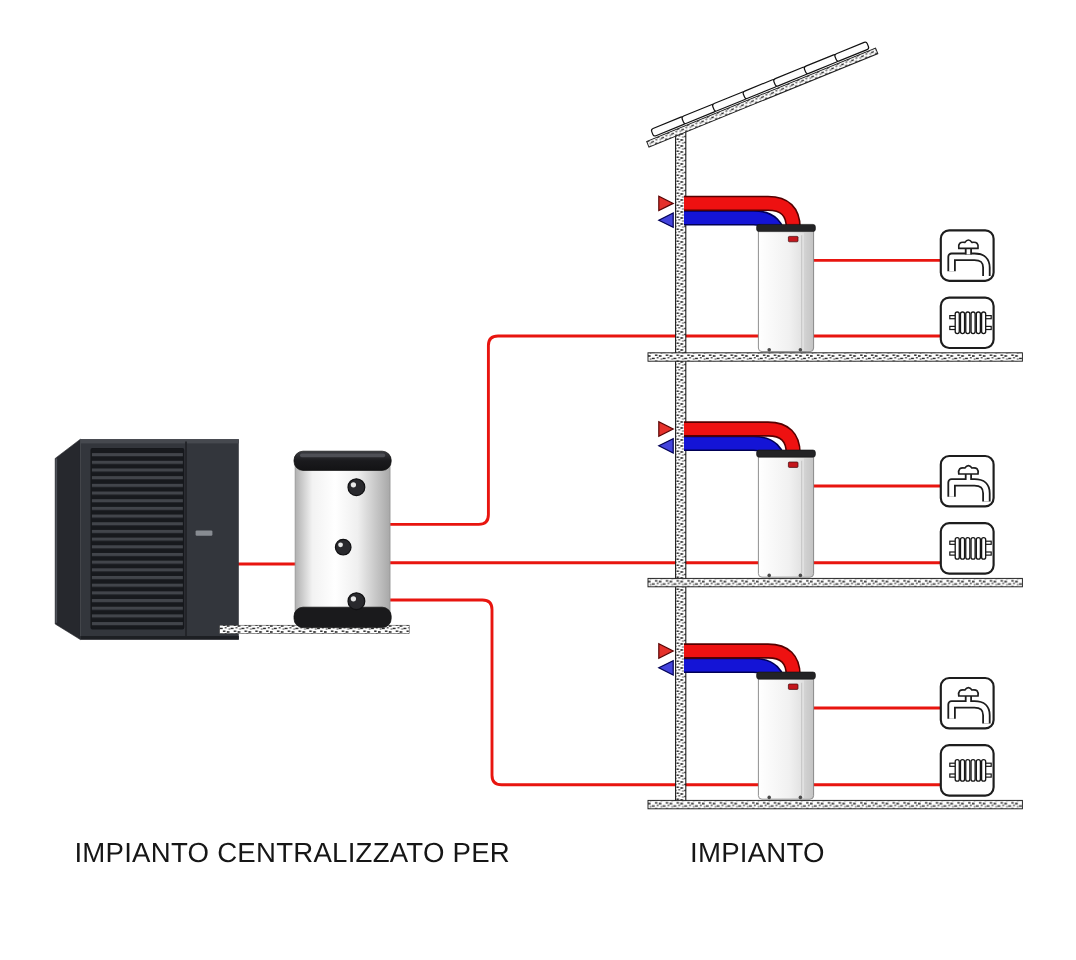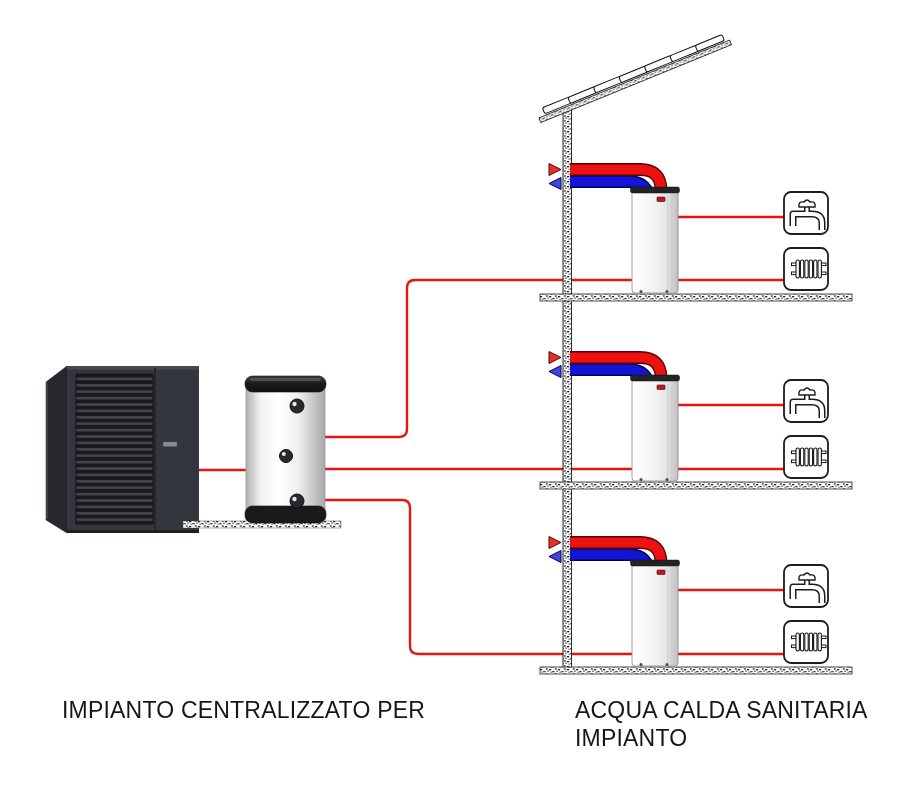--- a/index.html
+++ b/index.html
@@ -154,17 +154,16 @@
       <circle cx="294.5" cy="499" r="2.2" fill="#e8e8e8"></circle>
     </g>
   </g>
 </svg>
 
 <div class="caption caption-left">
   <div>IMPIANTO CENTRALIZZATO PER</div>
 </div>
 
 <div class="caption caption-right">
-  <div>ACQUA CALDA SANITARIA</div>
   <div>IMPIANTO</div>
 </div>
 
 </div>
 
 </body></html>

